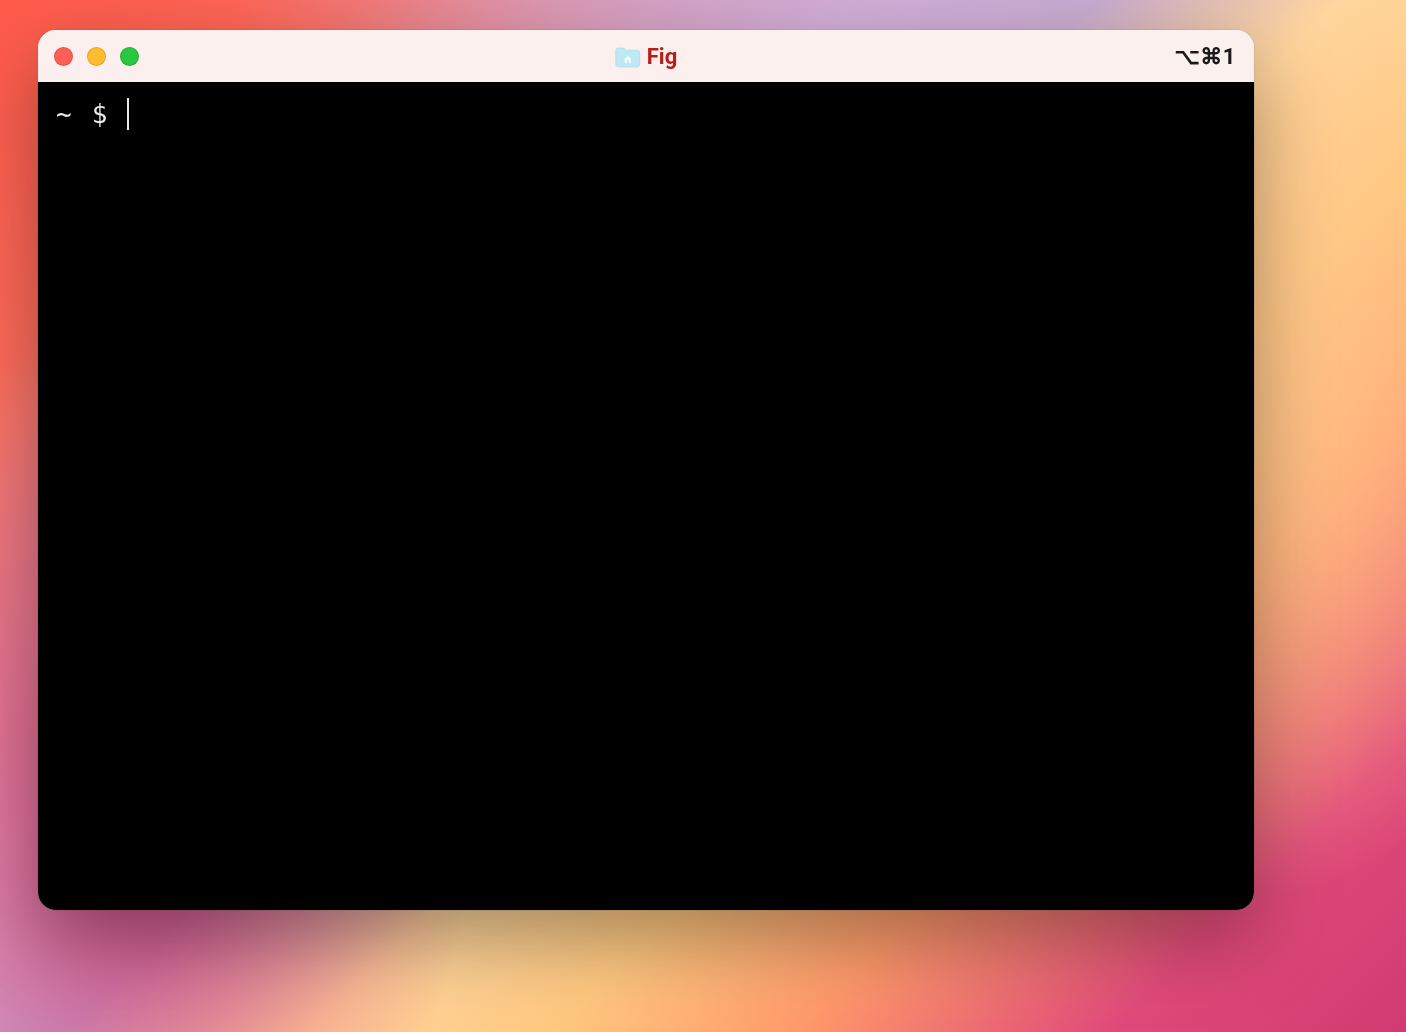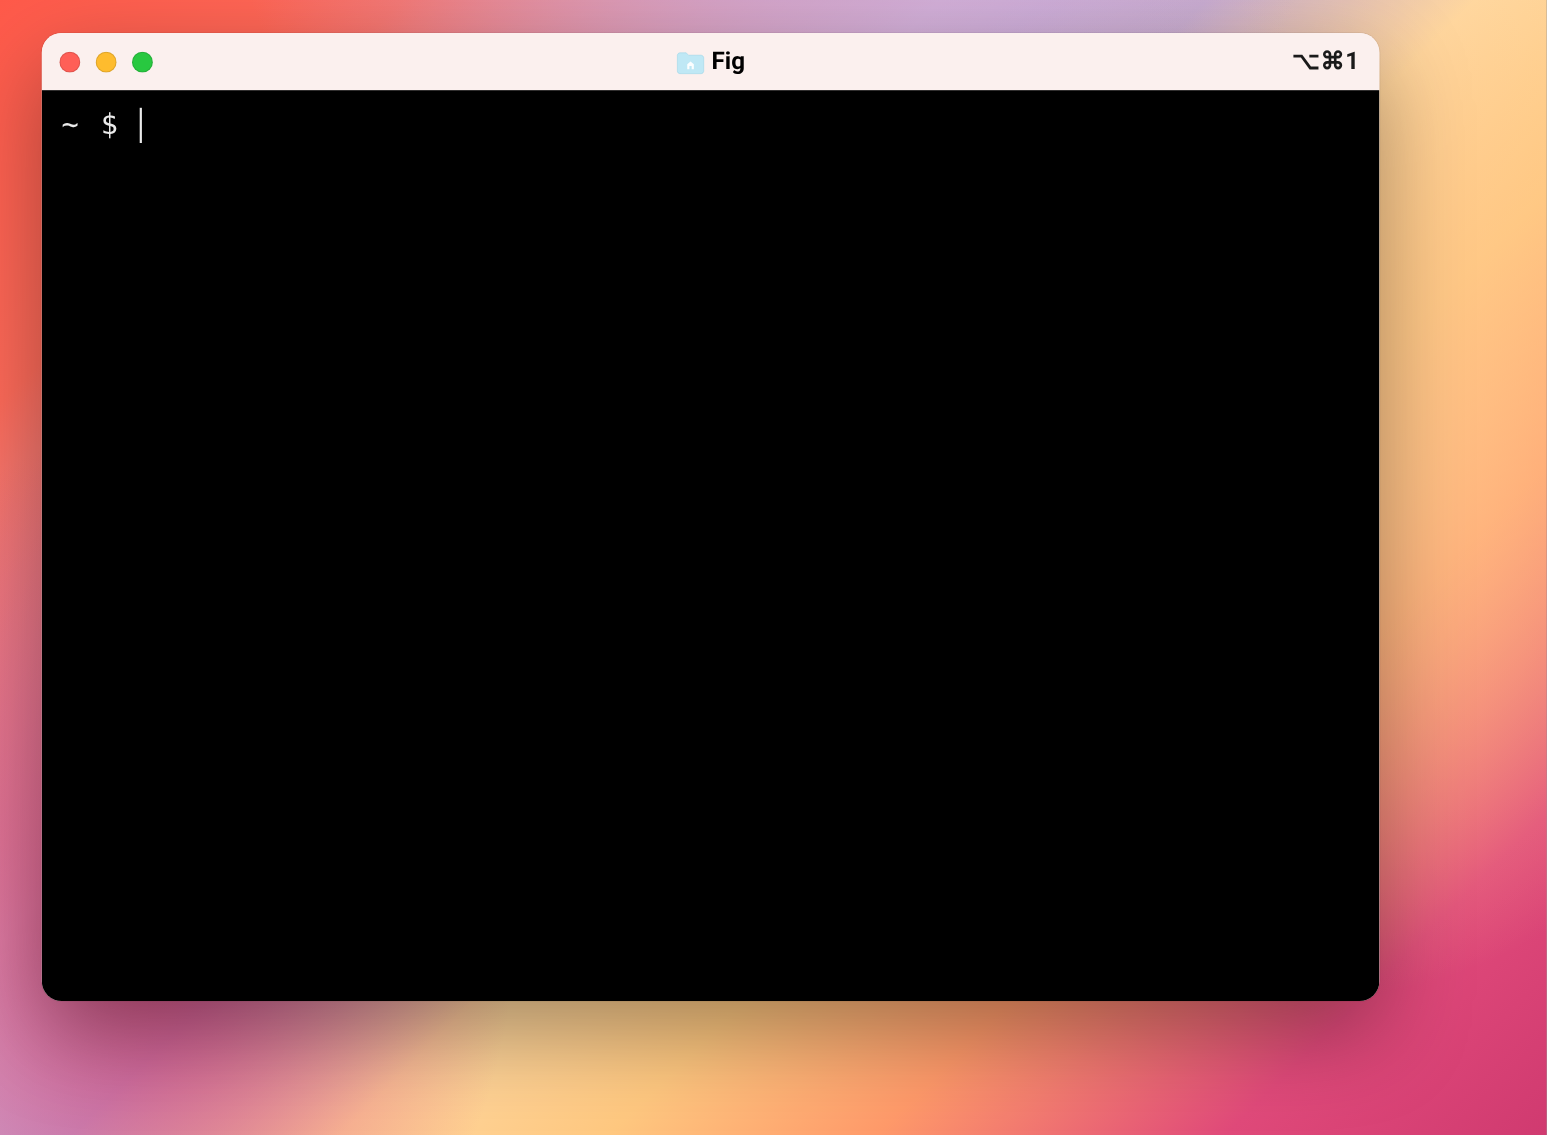--- a/index.html
+++ b/index.html
@@ -92,21 +92,21 @@
       position: relative;
     }
 
     .folder-icon svg {
       display: block;
     }
 
     .title-text {
       font-size: 22px;
       font-weight: 700;
-      color: #000000;
+      color: #b91c1c;
     }
 
     .shortcut {
       position: absolute;
       right: 18px;
       font-size: 22px;
       font-weight: 700;
       color: #1a1a1a;
       letter-spacing: 0.5px;
       display: flex;

